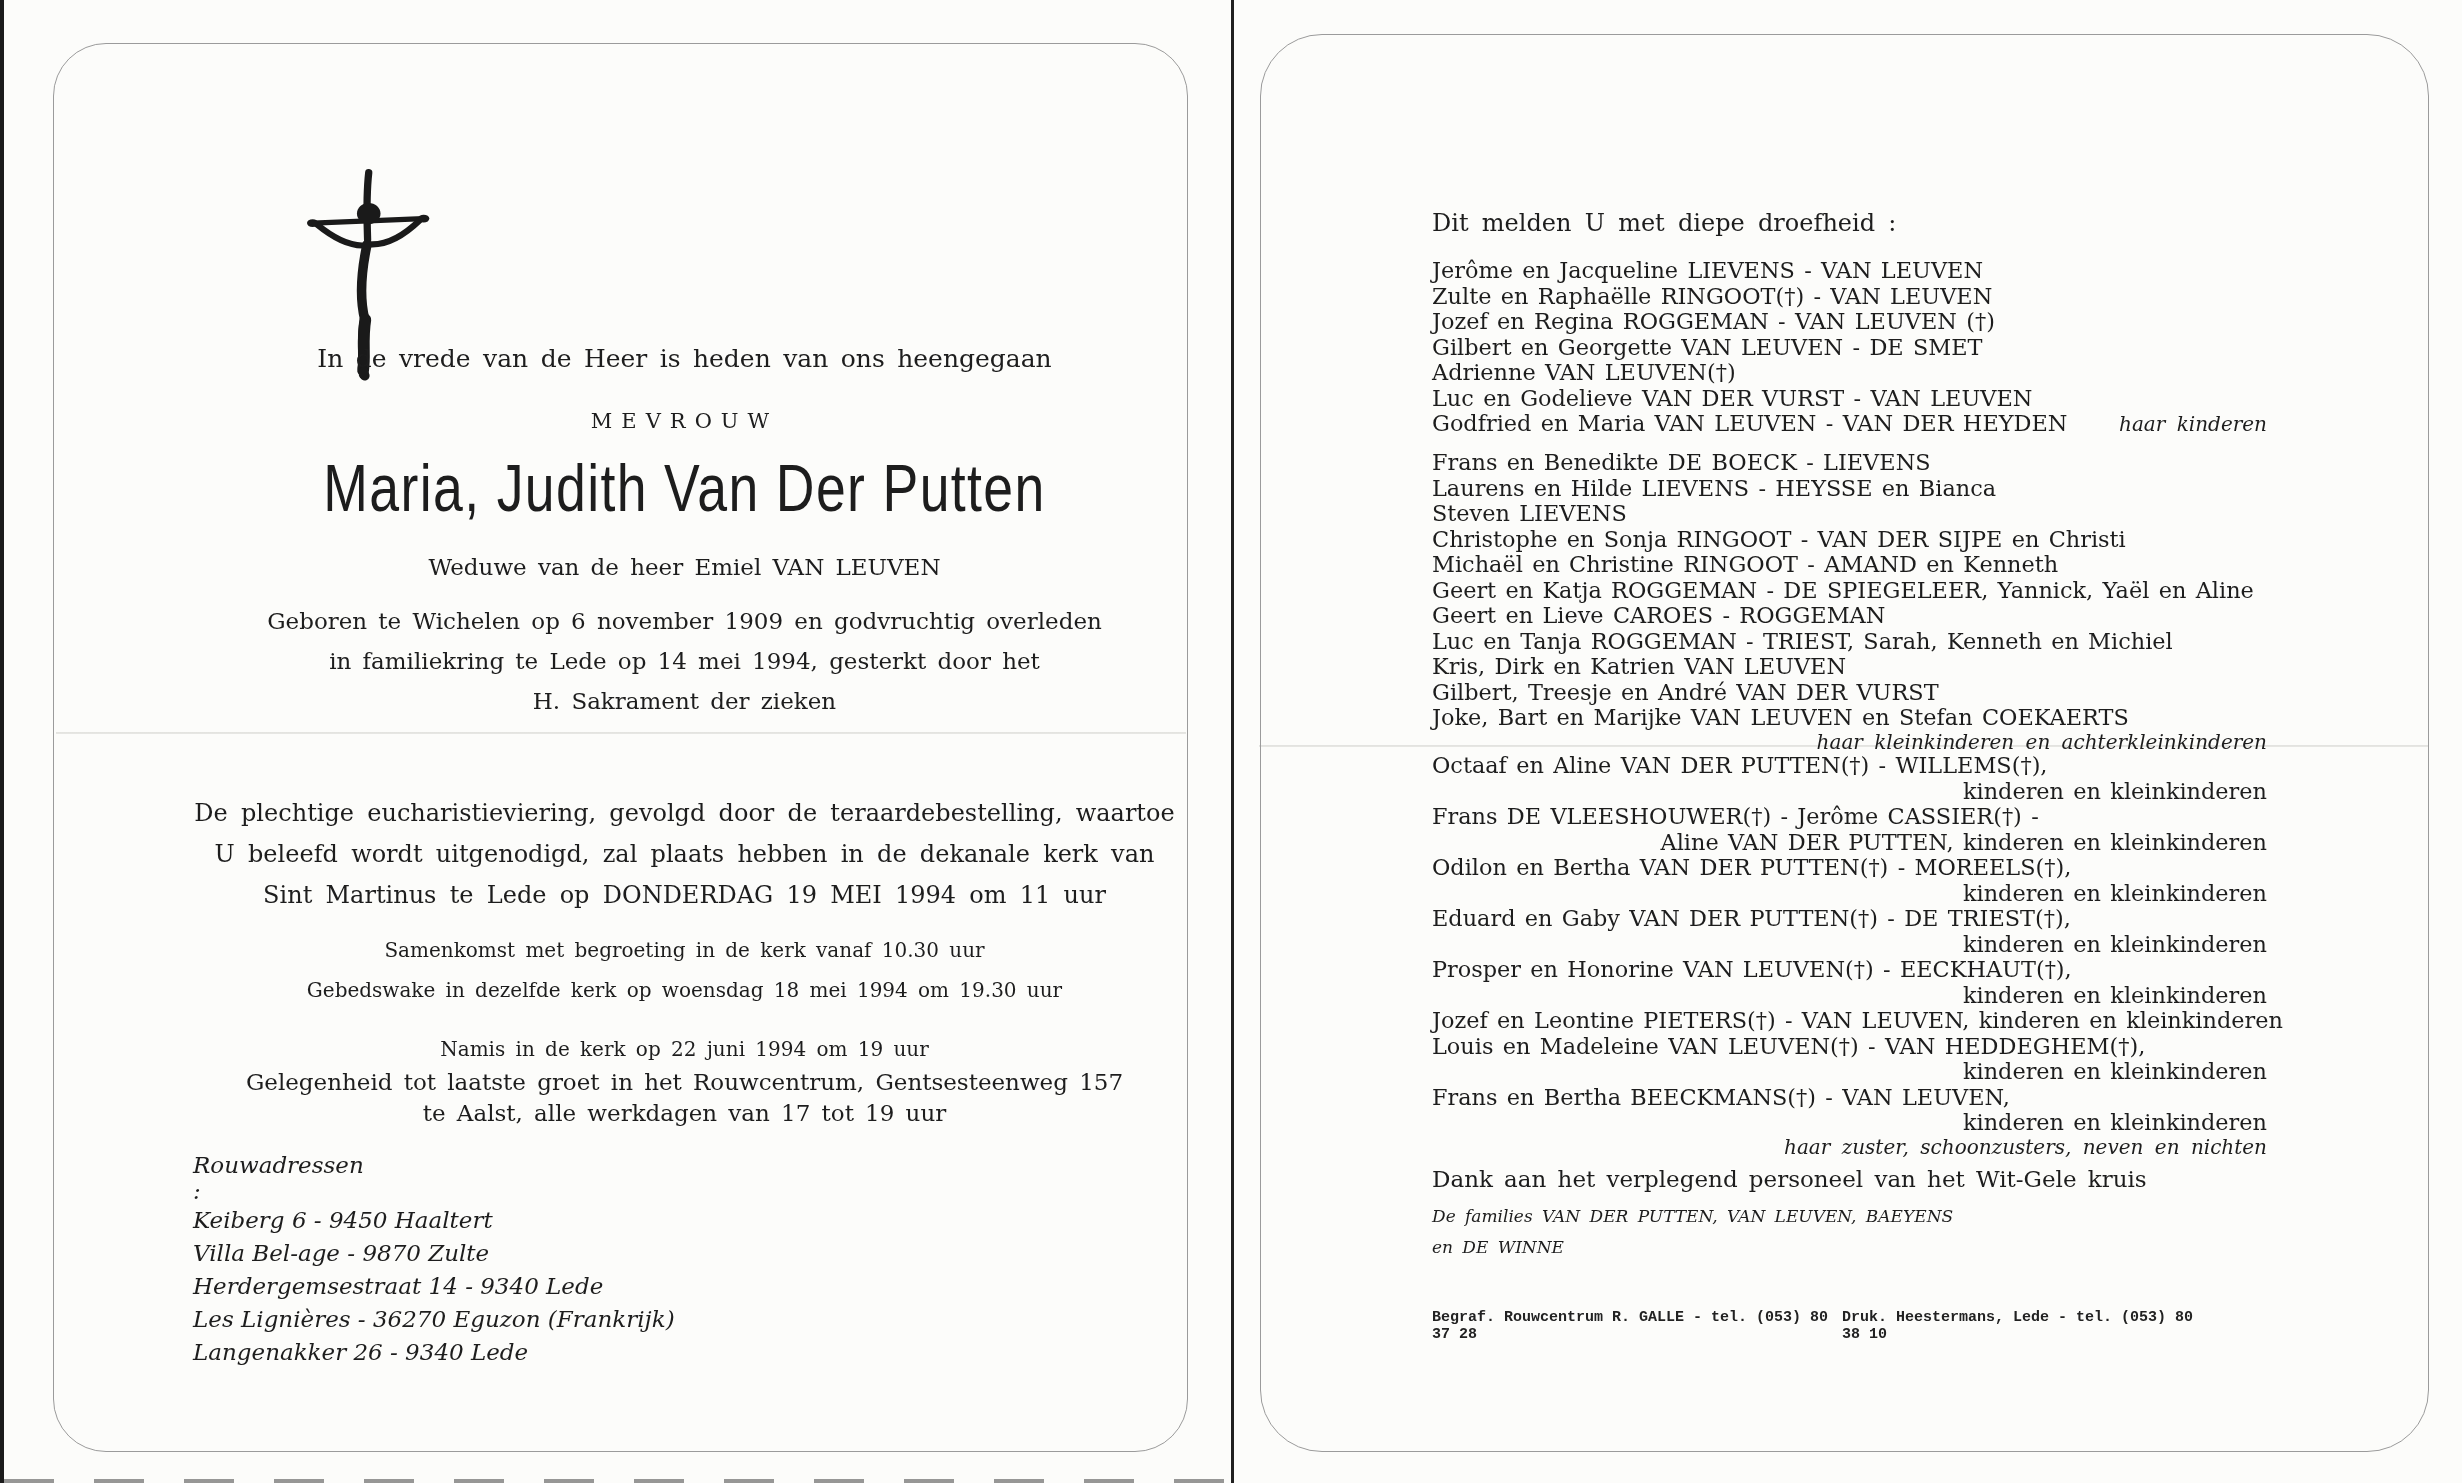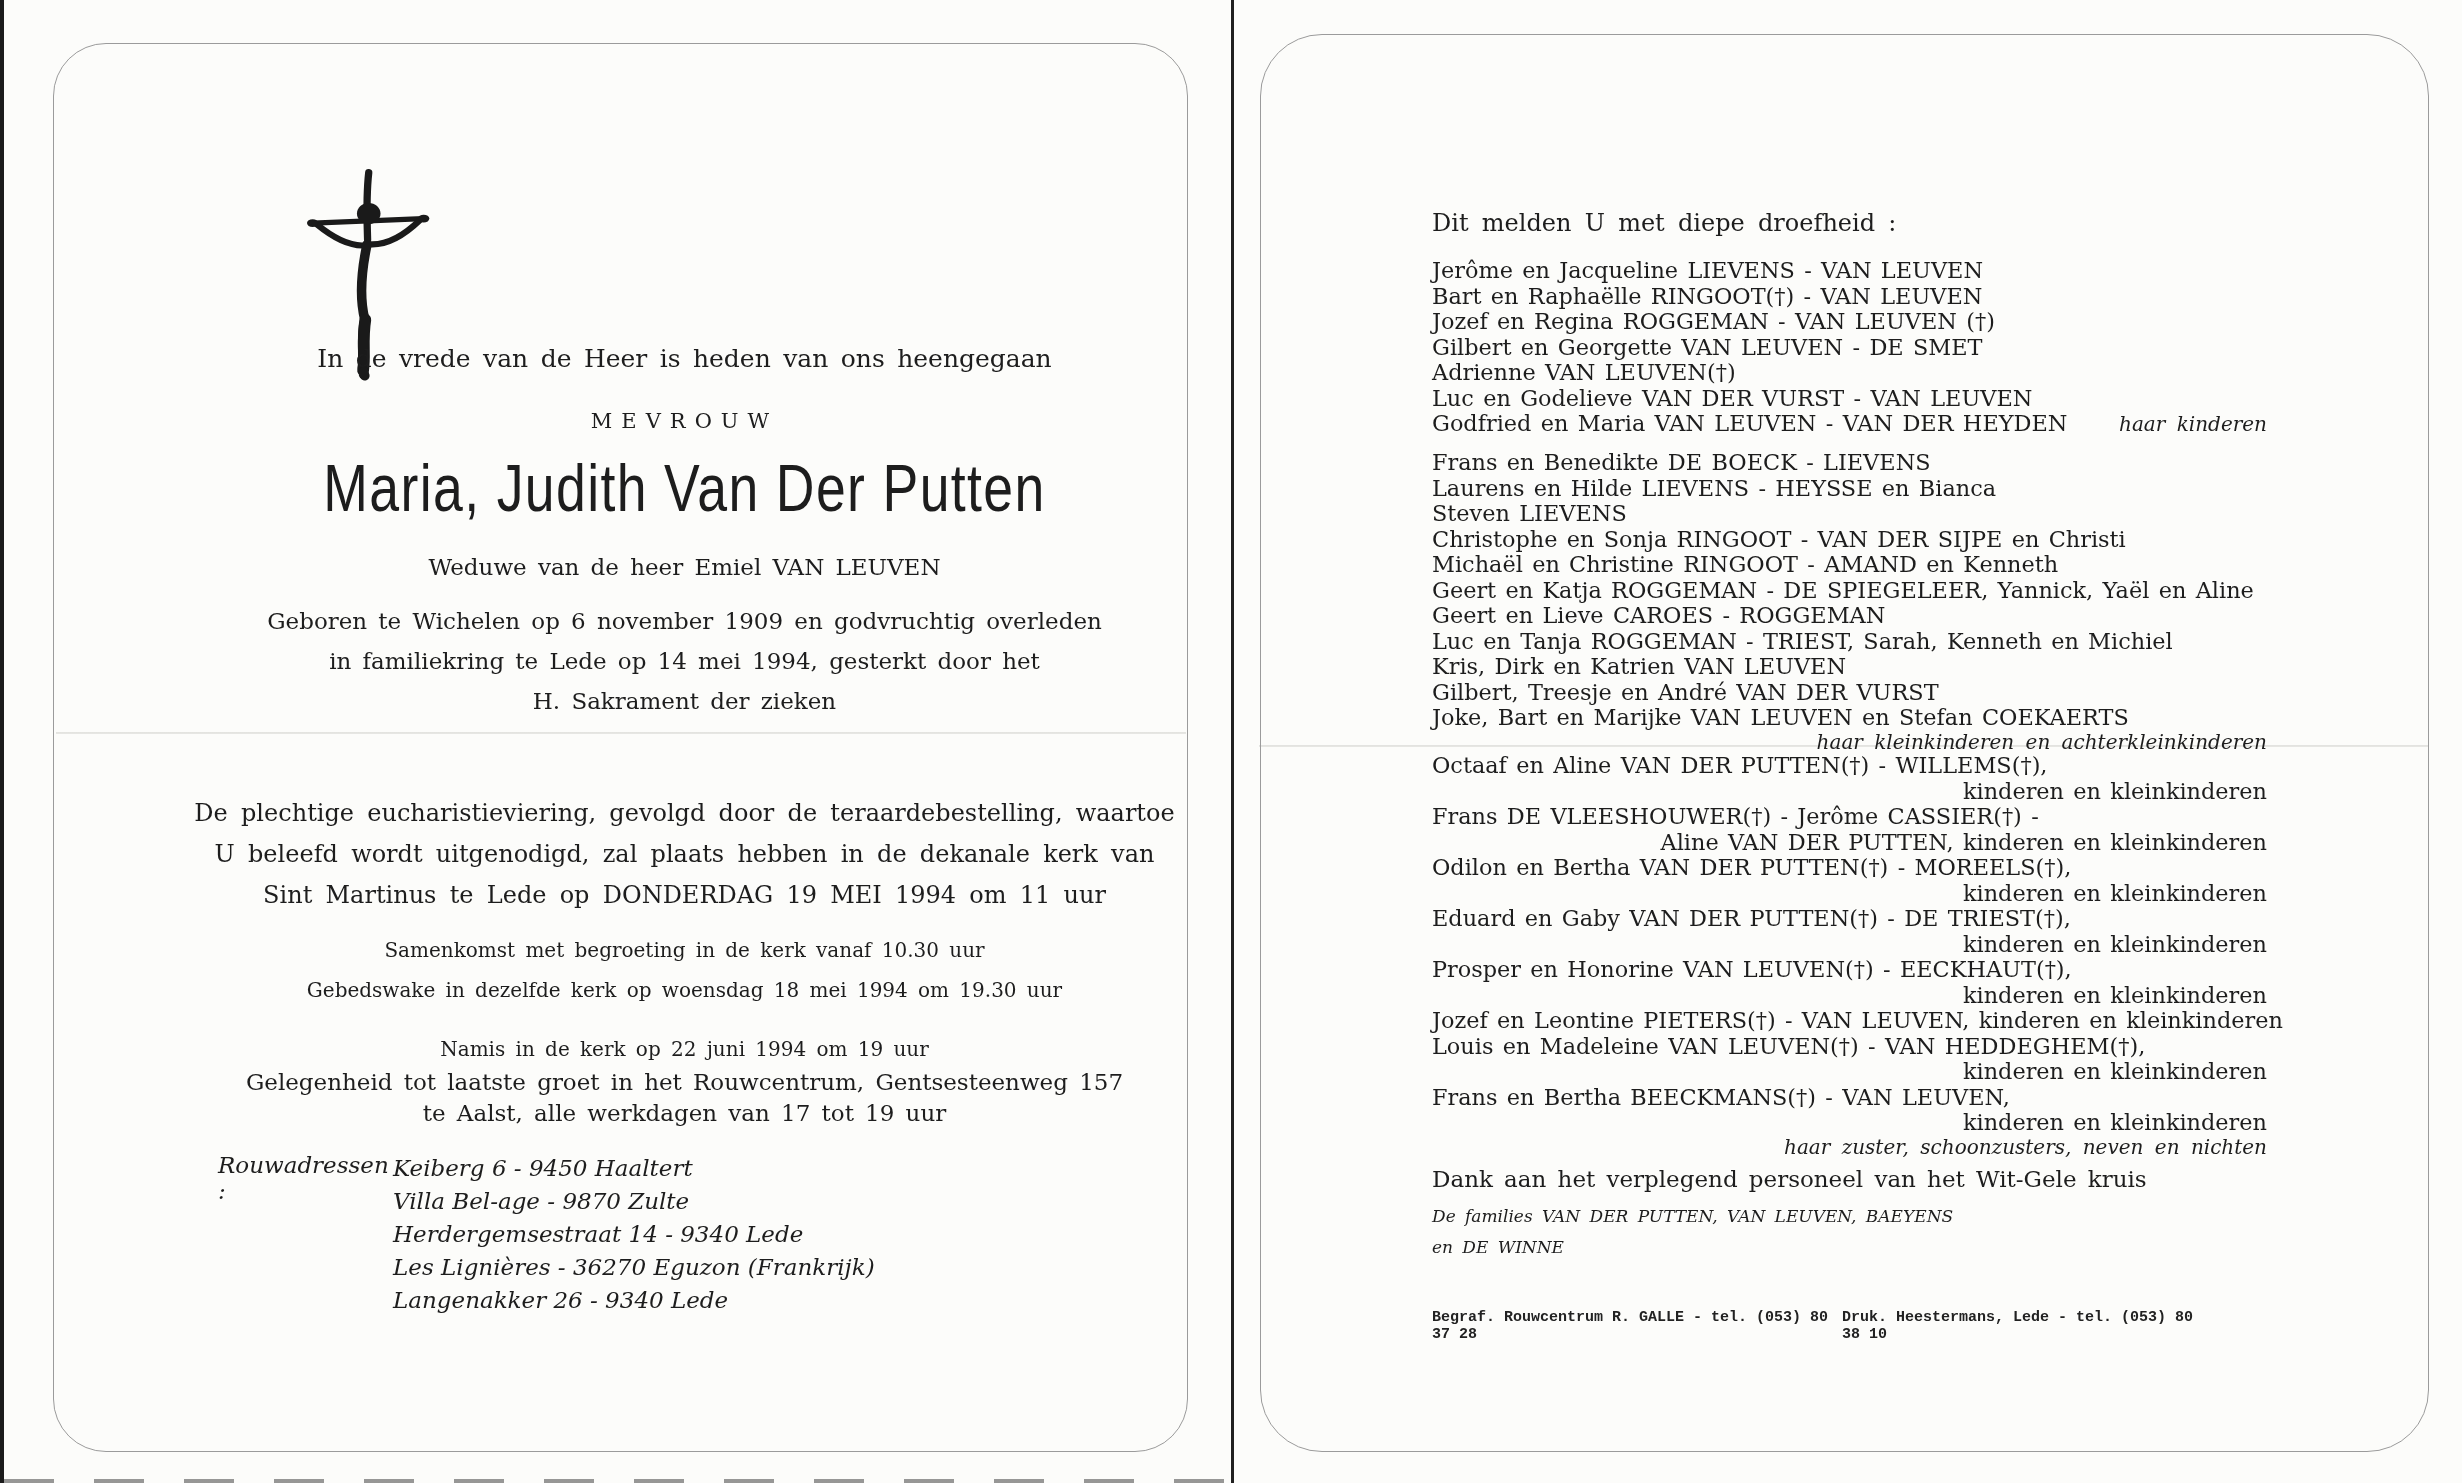--- a/index.html
+++ b/index.html
@@ -108,38 +108,38 @@
 
     <div class="abs c meet nowrap" style="top:931px;width:987px;">Samenkomst met begroeting in de kerk vanaf 10.30 uur</div>
     <div class="abs c meet nowrap" style="top:971px;width:987px;">Gebedswake in dezelfde kerk op woensdag 18 mei 1994 om 19.30 uur</div>
     <div class="abs c meet nowrap" style="top:1030px;width:987px;">Namis in de kerk op 22 juni 1994 om 19 uur</div>
 
     <div class="abs c" style="top:1067px;width:987px;">
       <div class="farewell nowrap">Gelegenheid tot laatste groet in het Rouwcentrum, Gentsesteenweg 157</div>
       <div class="farewell nowrap">te Aalst, alle werkdagen van 17 tot 19 uur</div>
     </div>
 
-    <div class="abs rouw" style="top:1152px;left:27px;width:953px;">
+    <div class="abs rouw" style="top:1152px;left:2px;width:953px;flex-direction:column;">
       <div class="rouw-label">Rouwadressen :</div>
       <div class="rouw-list">
         <div>Keiberg 6 - 9450 Haaltert</div>
         <div>Villa Bel-age - 9870 Zulte</div>
         <div>Herdergemsestraat 14 - 9340 Lede</div>
         <div>Les Lignières - 36270 Eguzon (Frankrijk)</div>
         <div>Langenakker 26 - 9340 Lede</div>
       </div>
     </div>
   </div>
 
   <div id="right-content">
     <div class="abs ann it nowrap" style="top:209px;">Dit melden U met diepe droefheid :</div>
 
     <div class="abs" style="top:257px;width:835px;">
       <div class="nline">Jerôme en Jacqueline LIEVENS - VAN LEUVEN</div>
-      <div class="nline">Bart en Raphaëlle RINGOOT(†) - VAN LEUVEN</div>
+      <div class="nline">Zulte en Raphaëlle RINGOOT(†) - VAN LEUVEN</div>
       <div class="nline">Jozef en Regina ROGGEMAN - VAN LEUVEN (†)</div>
       <div class="nline">Gilbert en Georgette VAN LEUVEN - DE SMET</div>
       <div class="nline">Adrienne VAN LEUVEN(†)</div>
       <div class="nline">Luc en Godelieve VAN DER VURST - VAN LEUVEN</div>
       <div class="nline row-split">
         <span>Godfried en Maria VAN LEUVEN - VAN DER HEYDEN</span>
         <span class="cap-it">haar kinderen</span>
       </div>
     </div>
 

